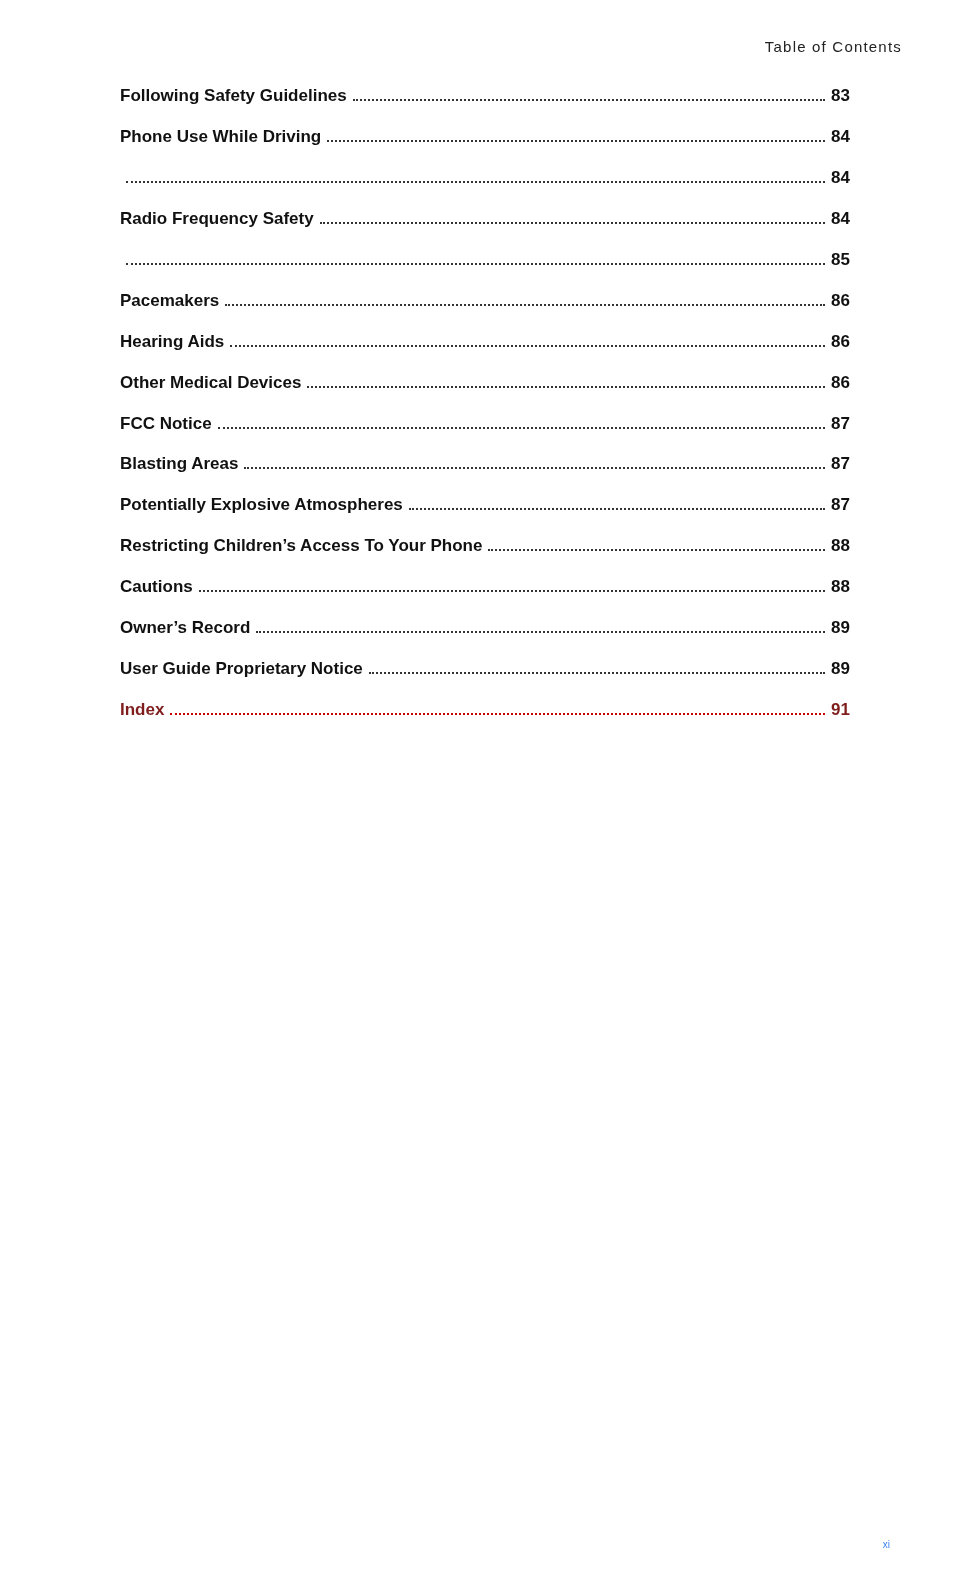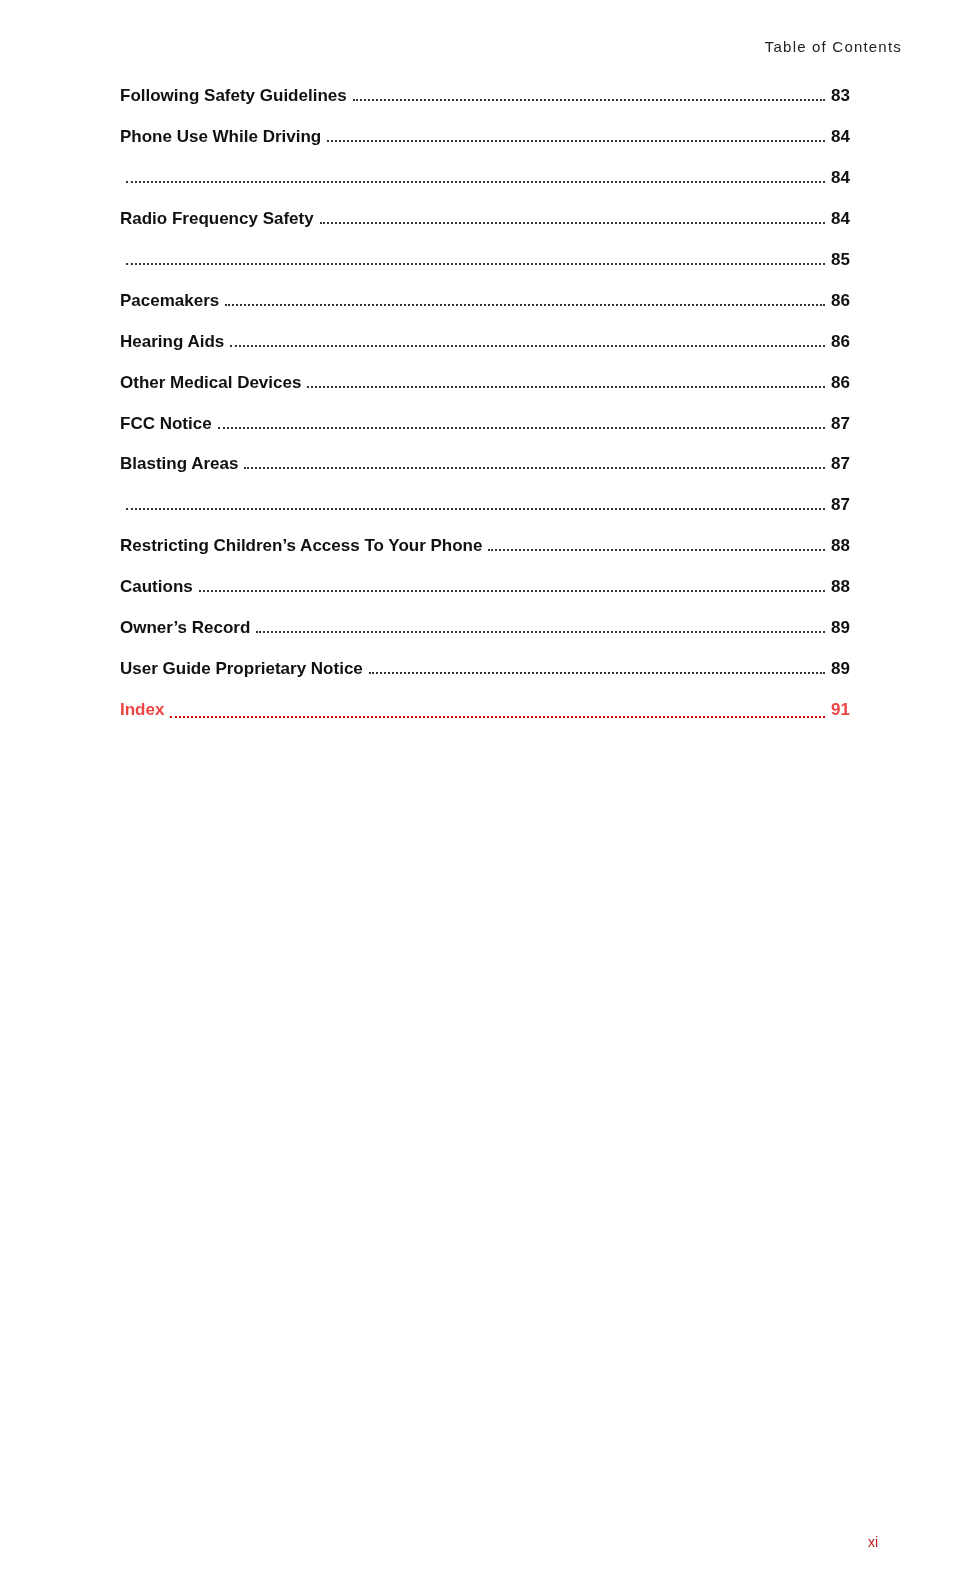--- a/index.html
+++ b/index.html
@@ -32,22 +32,21 @@
       display: flex;
       align-items: baseline;
       margin-bottom: 18px;
       font-size: 17px;
       font-weight: 700;
       color: #111;
       line-height: 1.35;
     }
 
     .toc-entry.index-entry {
-      color: #ef4444;
-      align-items: flex-end;
+      color: #7f1d1d;
     }
 
     .toc-label {
       white-space: nowrap;
       flex-shrink: 0;
     }
 
     .toc-dots {
       flex: 1;
       border-bottom: 2px dotted #333;
@@ -61,23 +60,23 @@
 
     .toc-page {
       flex-shrink: 0;
       font-weight: 700;
       font-size: 17px;
     }
 
     .page-footer {
       position: absolute;
       bottom: 40px;
-      right: 76px;
-      font-size: 14px;
-      color: #b91c1c;
+      right: 64px;
+      font-size: 10px;
+      color: #3b82f6;
     }
   </style>
 </head>
 <body>
 
 <div class="page-header">
   <span>Table of Contents</span>
 </div>
 
 <div class="toc-container" id="toc-container">
@@ -123,20 +122,21 @@
       <span class="toc-label">FCC Notice</span>
       <span class="toc-dots"></span>
       <span class="toc-page">87</span>
     </div>
     <div class="toc-entry">
       <span class="toc-label">Blasting Areas</span>
       <span class="toc-dots"></span>
       <span class="toc-page">87</span>
     </div>
     <div class="toc-entry">
+      <span class="toc-label">Potentially Explosive Atmospheres</span>
       <span class="toc-dots"></span>
       <span class="toc-page">87</span>
     </div>
     <div class="toc-entry">
       <span class="toc-label">Restricting Children’s Access To Your Phone</span>
       <span class="toc-dots"></span>
       <span class="toc-page">88</span>
     </div>
     <div class="toc-entry">
       <span class="toc-label">Cautions</span>

